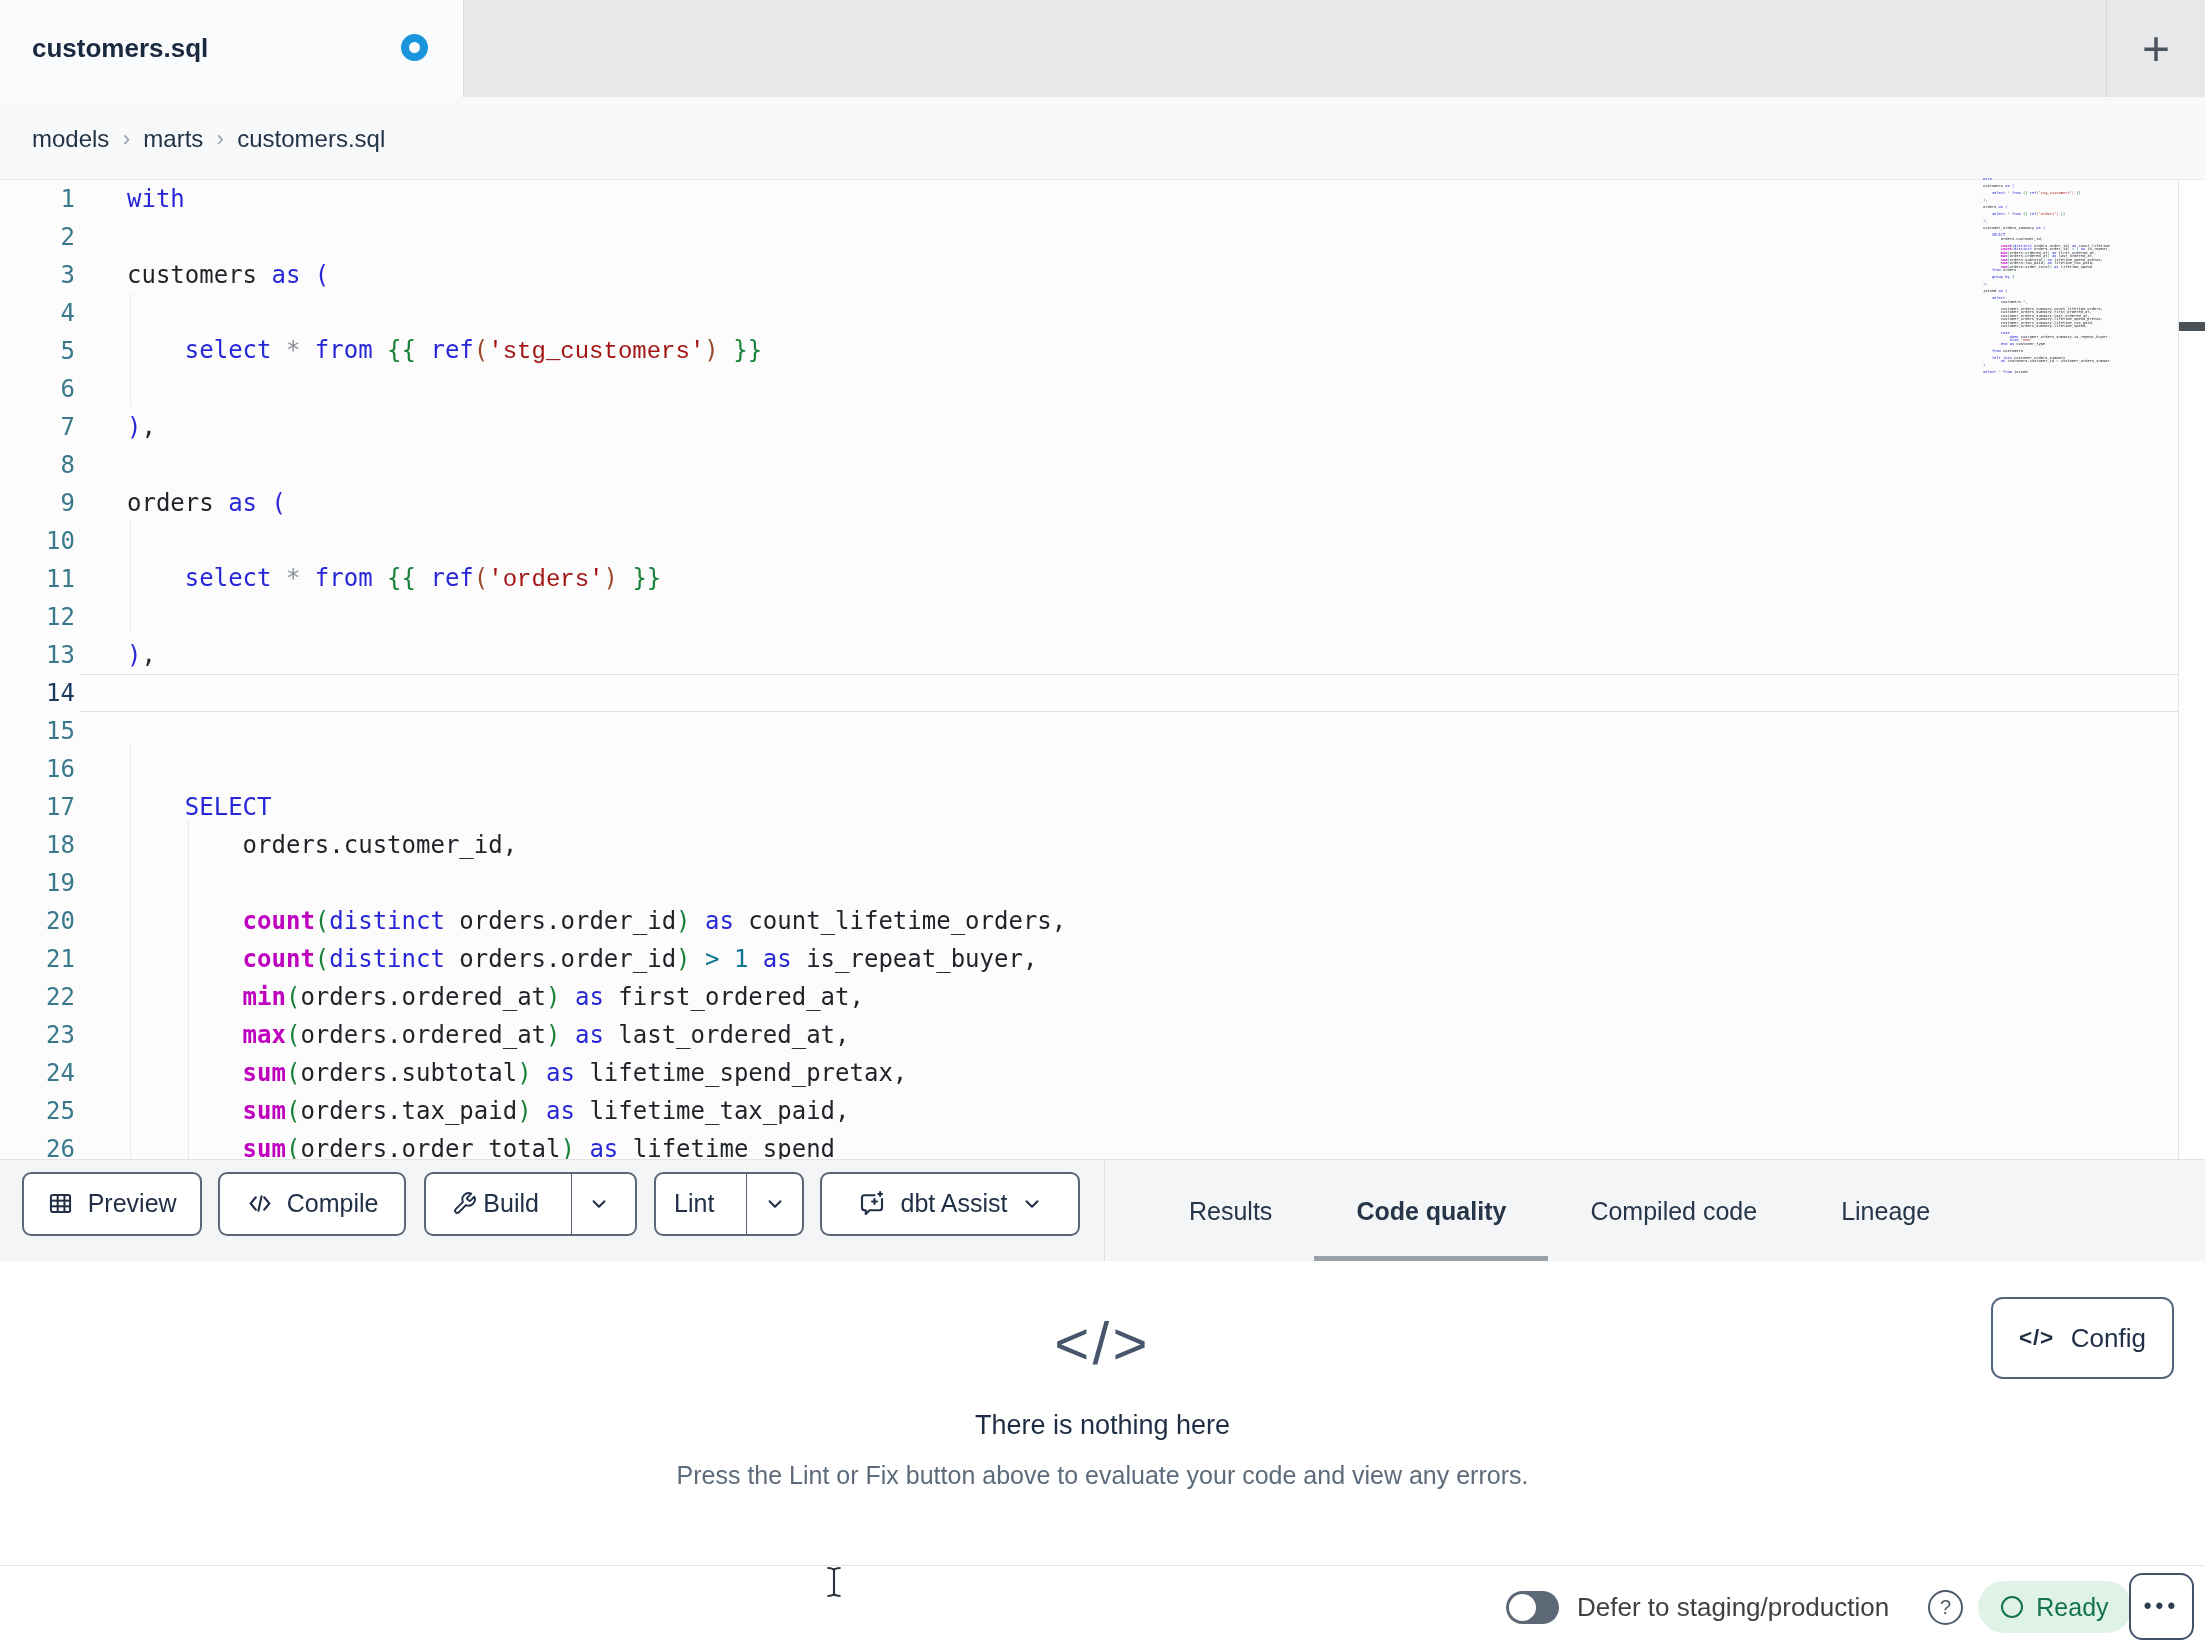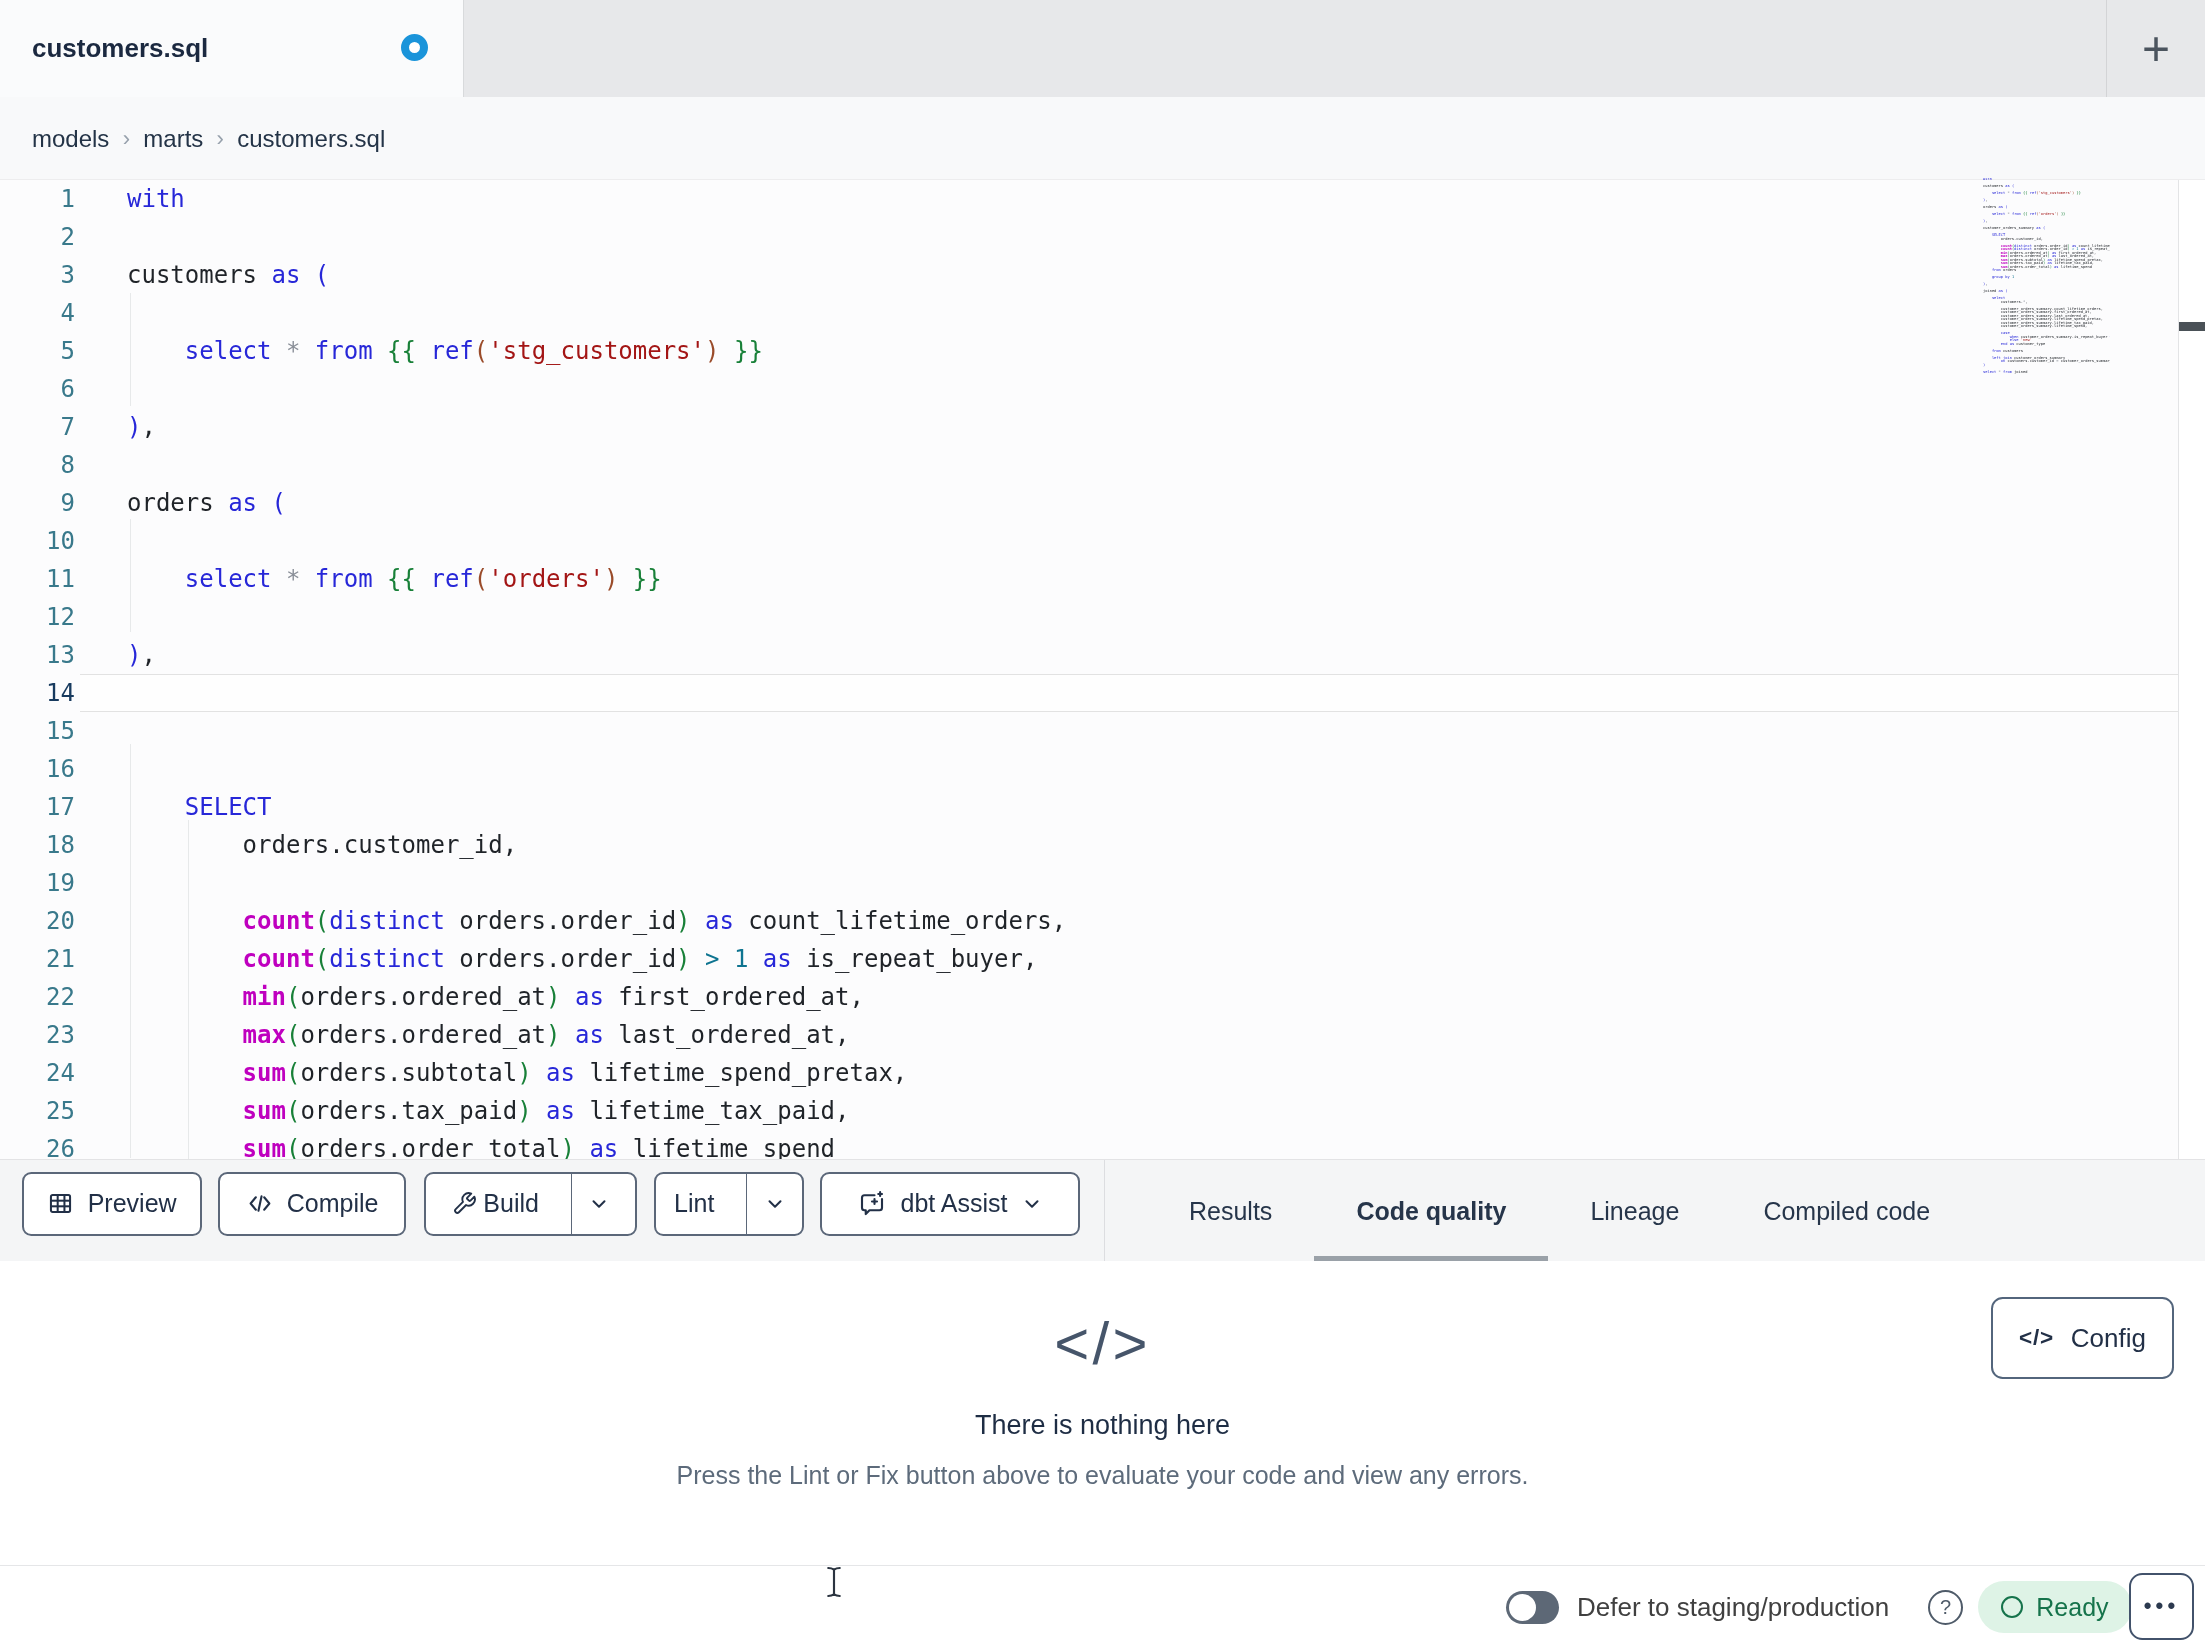--- a/index.html
+++ b/index.html
@@ -33,21 +33,21 @@
   
   .editor{position:absolute;left:0;top:180px;width:2178px;height:979px;background:#fcfcfd;overflow:hidden;}
   .code-row{position:relative;display:flex;height:38px;align-items:center;
             font-family:"DejaVu Sans Mono",monospace;font-size:24px;line-height:38px;}
   .gutter{flex:0 0 75px;text-align:right;color:var(--line_number,#39798b);z-index:1;}
   .code-text{padding-left:52px;white-space:pre;color:var(--txt,#1f2328);z-index:1;}
   .code-row.current .gutter{color:var(--current_line_number,#173a5e);}
   .current-band{position:absolute;left:80px;right:0;top:0;bottom:0;background:#fefefe;
                 border-top:0.8px solid #e2e2e2;border-bottom:0.8px solid #e2e2e2;z-index:0;}
   .tok-kw{color:var(--kw);} .tok-fn{color:var(--fn);font-weight:bold;} .tok-br1{color:var(--br1);}
-  .tok-br2{color:var(--br2);} .tok-br3{color:var(--br3);} .tok-str{color:var(--str);}
+  .tok-br2{color:var(--br2);} .tok-br3{color:var(--br3);} .tok-str{color:var(--str);font-family:Liberation Mono, monospace;}
   .tok-num{color:var(--num);} .tok-op{color:var(--op);} .tok-txt{color:var(--txt);}
   .indent-guide{position:absolute;width:0.8px;background:#e7e9ea;z-index:0;}
 
   
   .minimap{position:absolute;left:1983px;top:178px;width:127px;height:198px;overflow:hidden;
            font-family:"DejaVu Sans Mono",monospace;font-size:3.7px;line-height:3.5px;}
   .mm-line{white-space:pre;height:3.5px;color:var(--txt);}
 
   
   .right-rail{position:absolute;left:2178px;top:180px;width:27.5px;height:979px;background:#ffffff;
@@ -376,22 +376,22 @@
       <svg width="22" height="22" viewBox="0 0 24 24" fill="none" stroke="#223047" stroke-width="2.2" stroke-linecap="round" stroke-linejoin="round">
           <polyline points="6 9 12 15 18 9"></polyline>
         </svg>
     </button>
 
     <div class="toolbar-sep"></div>
 
     <div class="tabs" id="result-tabs">
         <div class="tabitem">Results</div>
         <div class="tabitem active">Code quality</div>
+        <div class="tabitem">Compiled code</div>
         <div class="tabitem">Lineage</div>
-        <div class="tabitem">Compiled code</div>
       </div>
   </div>
 
   <div class="panel">
     <div class="empty">
       <div class="empty-icon">&lt;/&gt;</div>
       <div class="empty-title">There is nothing here</div>
       <div class="empty-sub">Press the Lint or Fix button above to evaluate your code and view any errors.</div>
     </div>
     <button class="config-btn">

